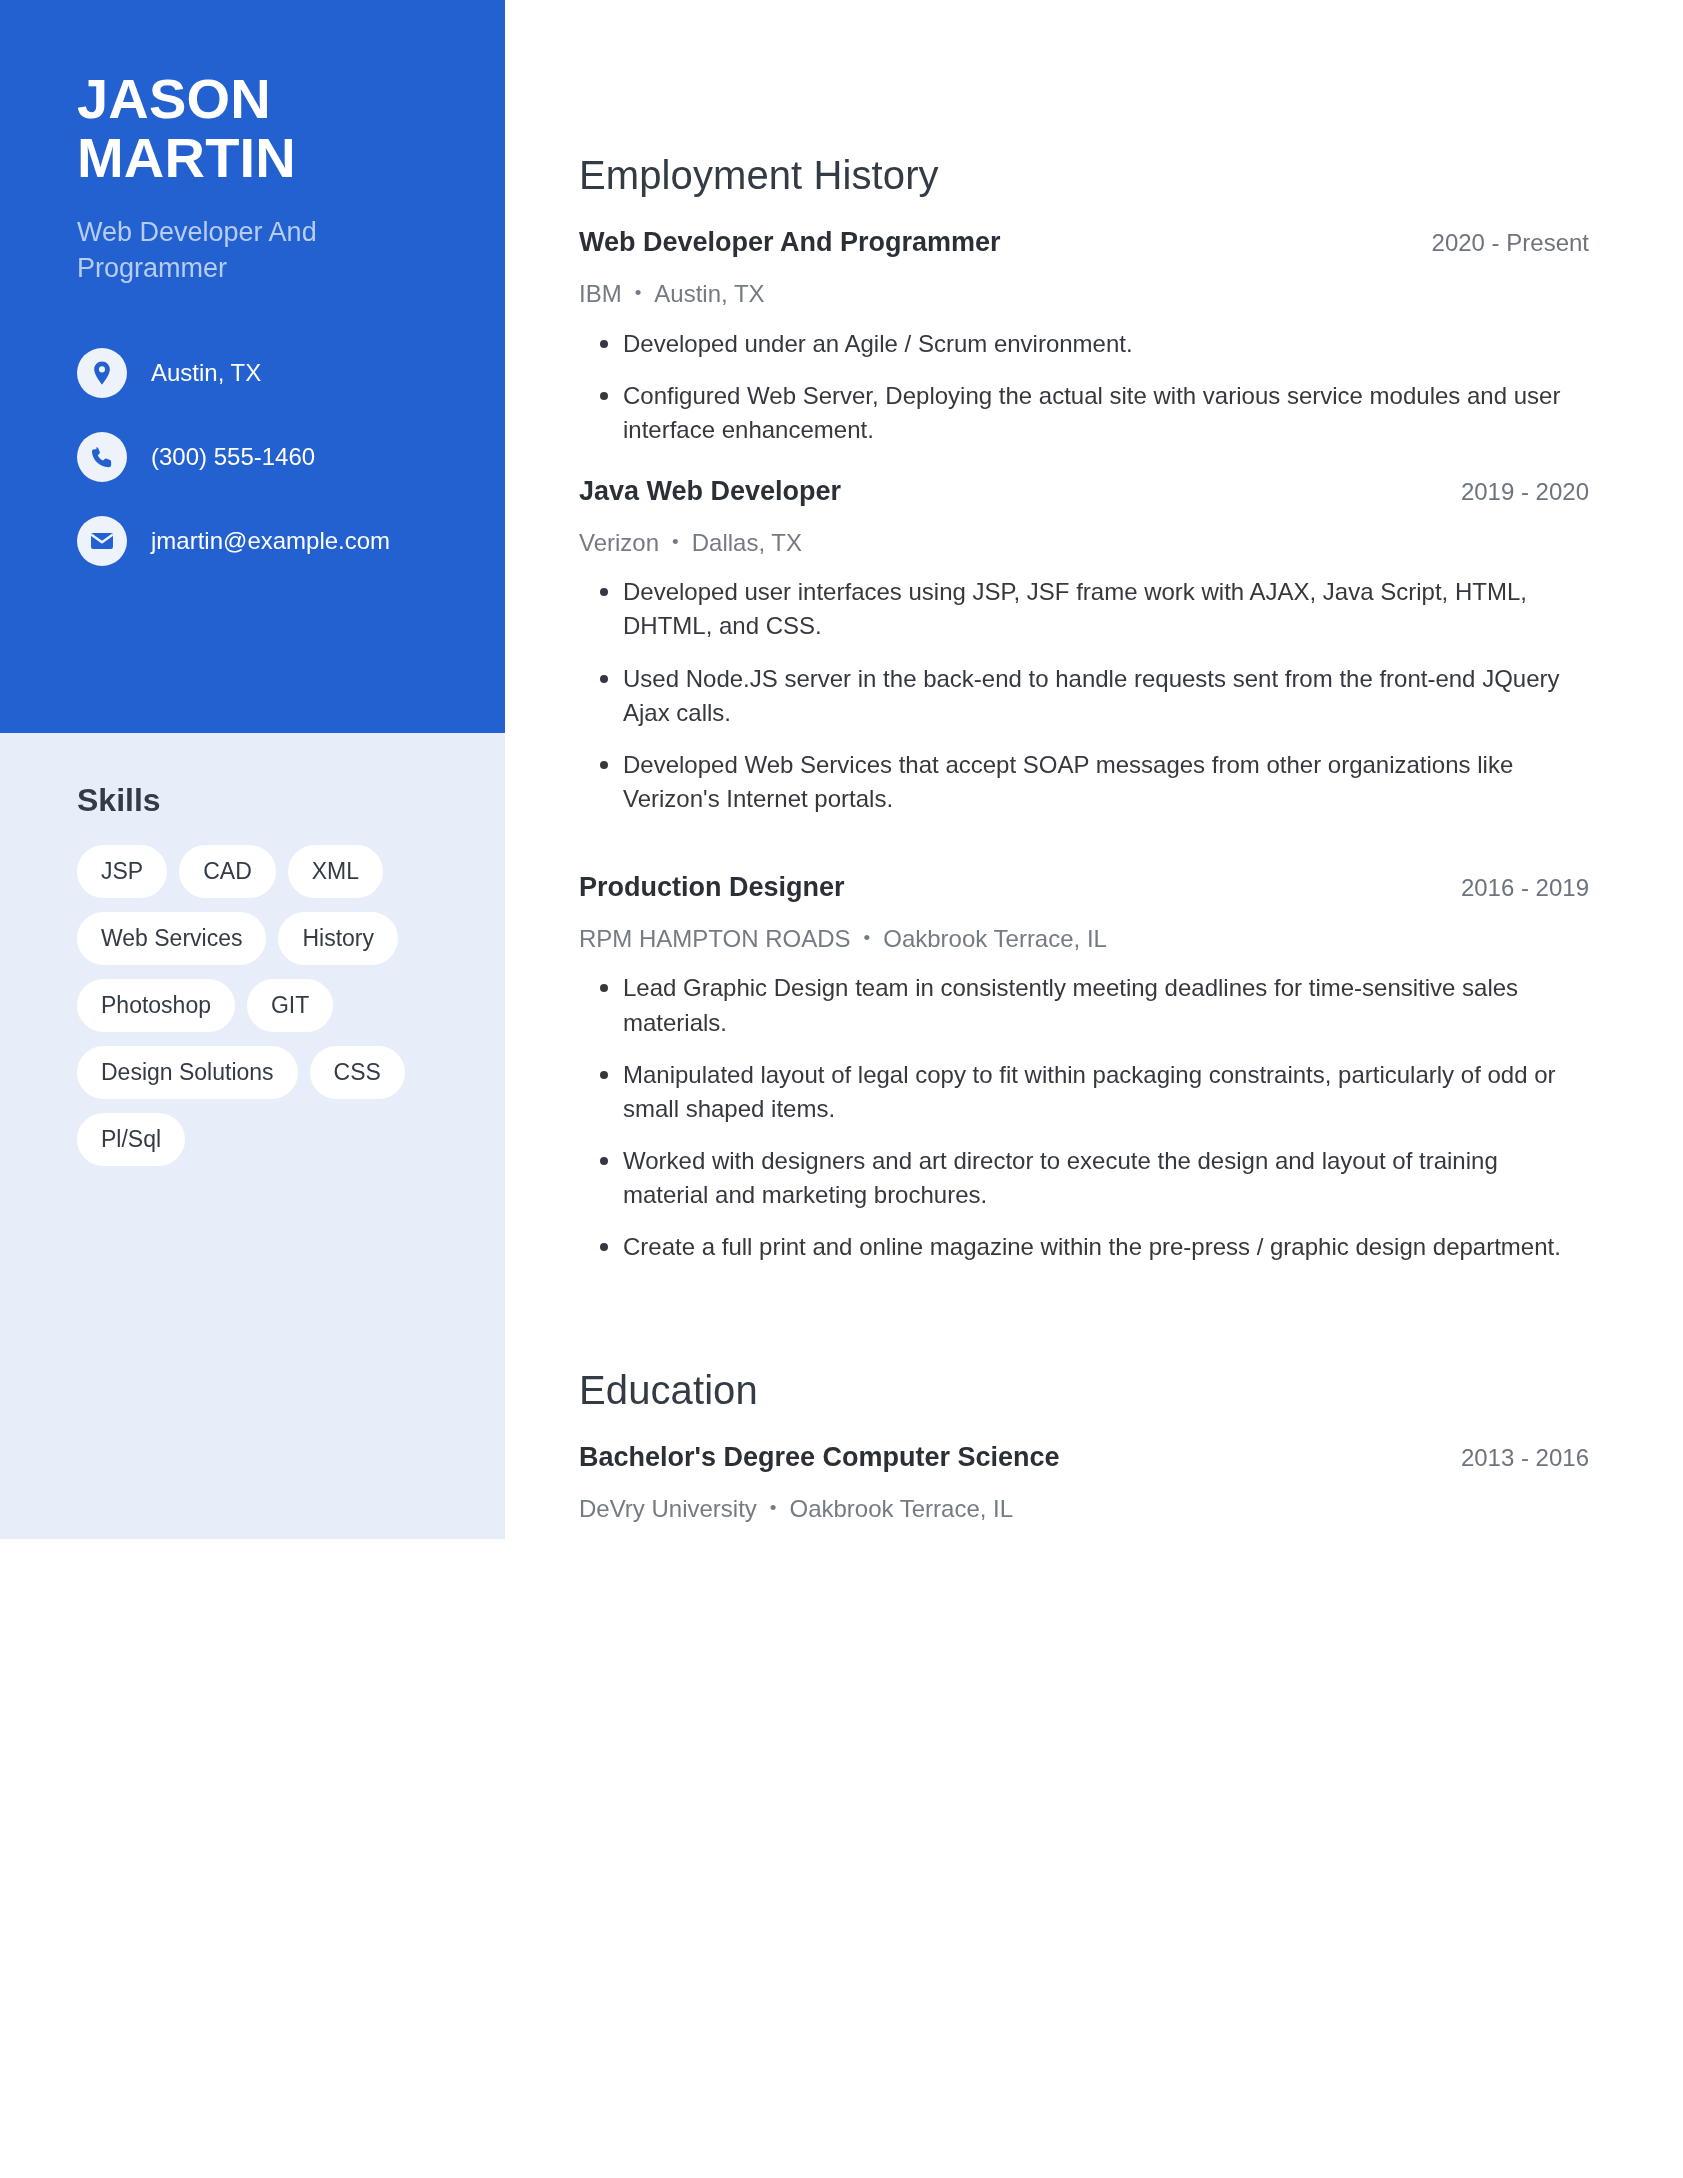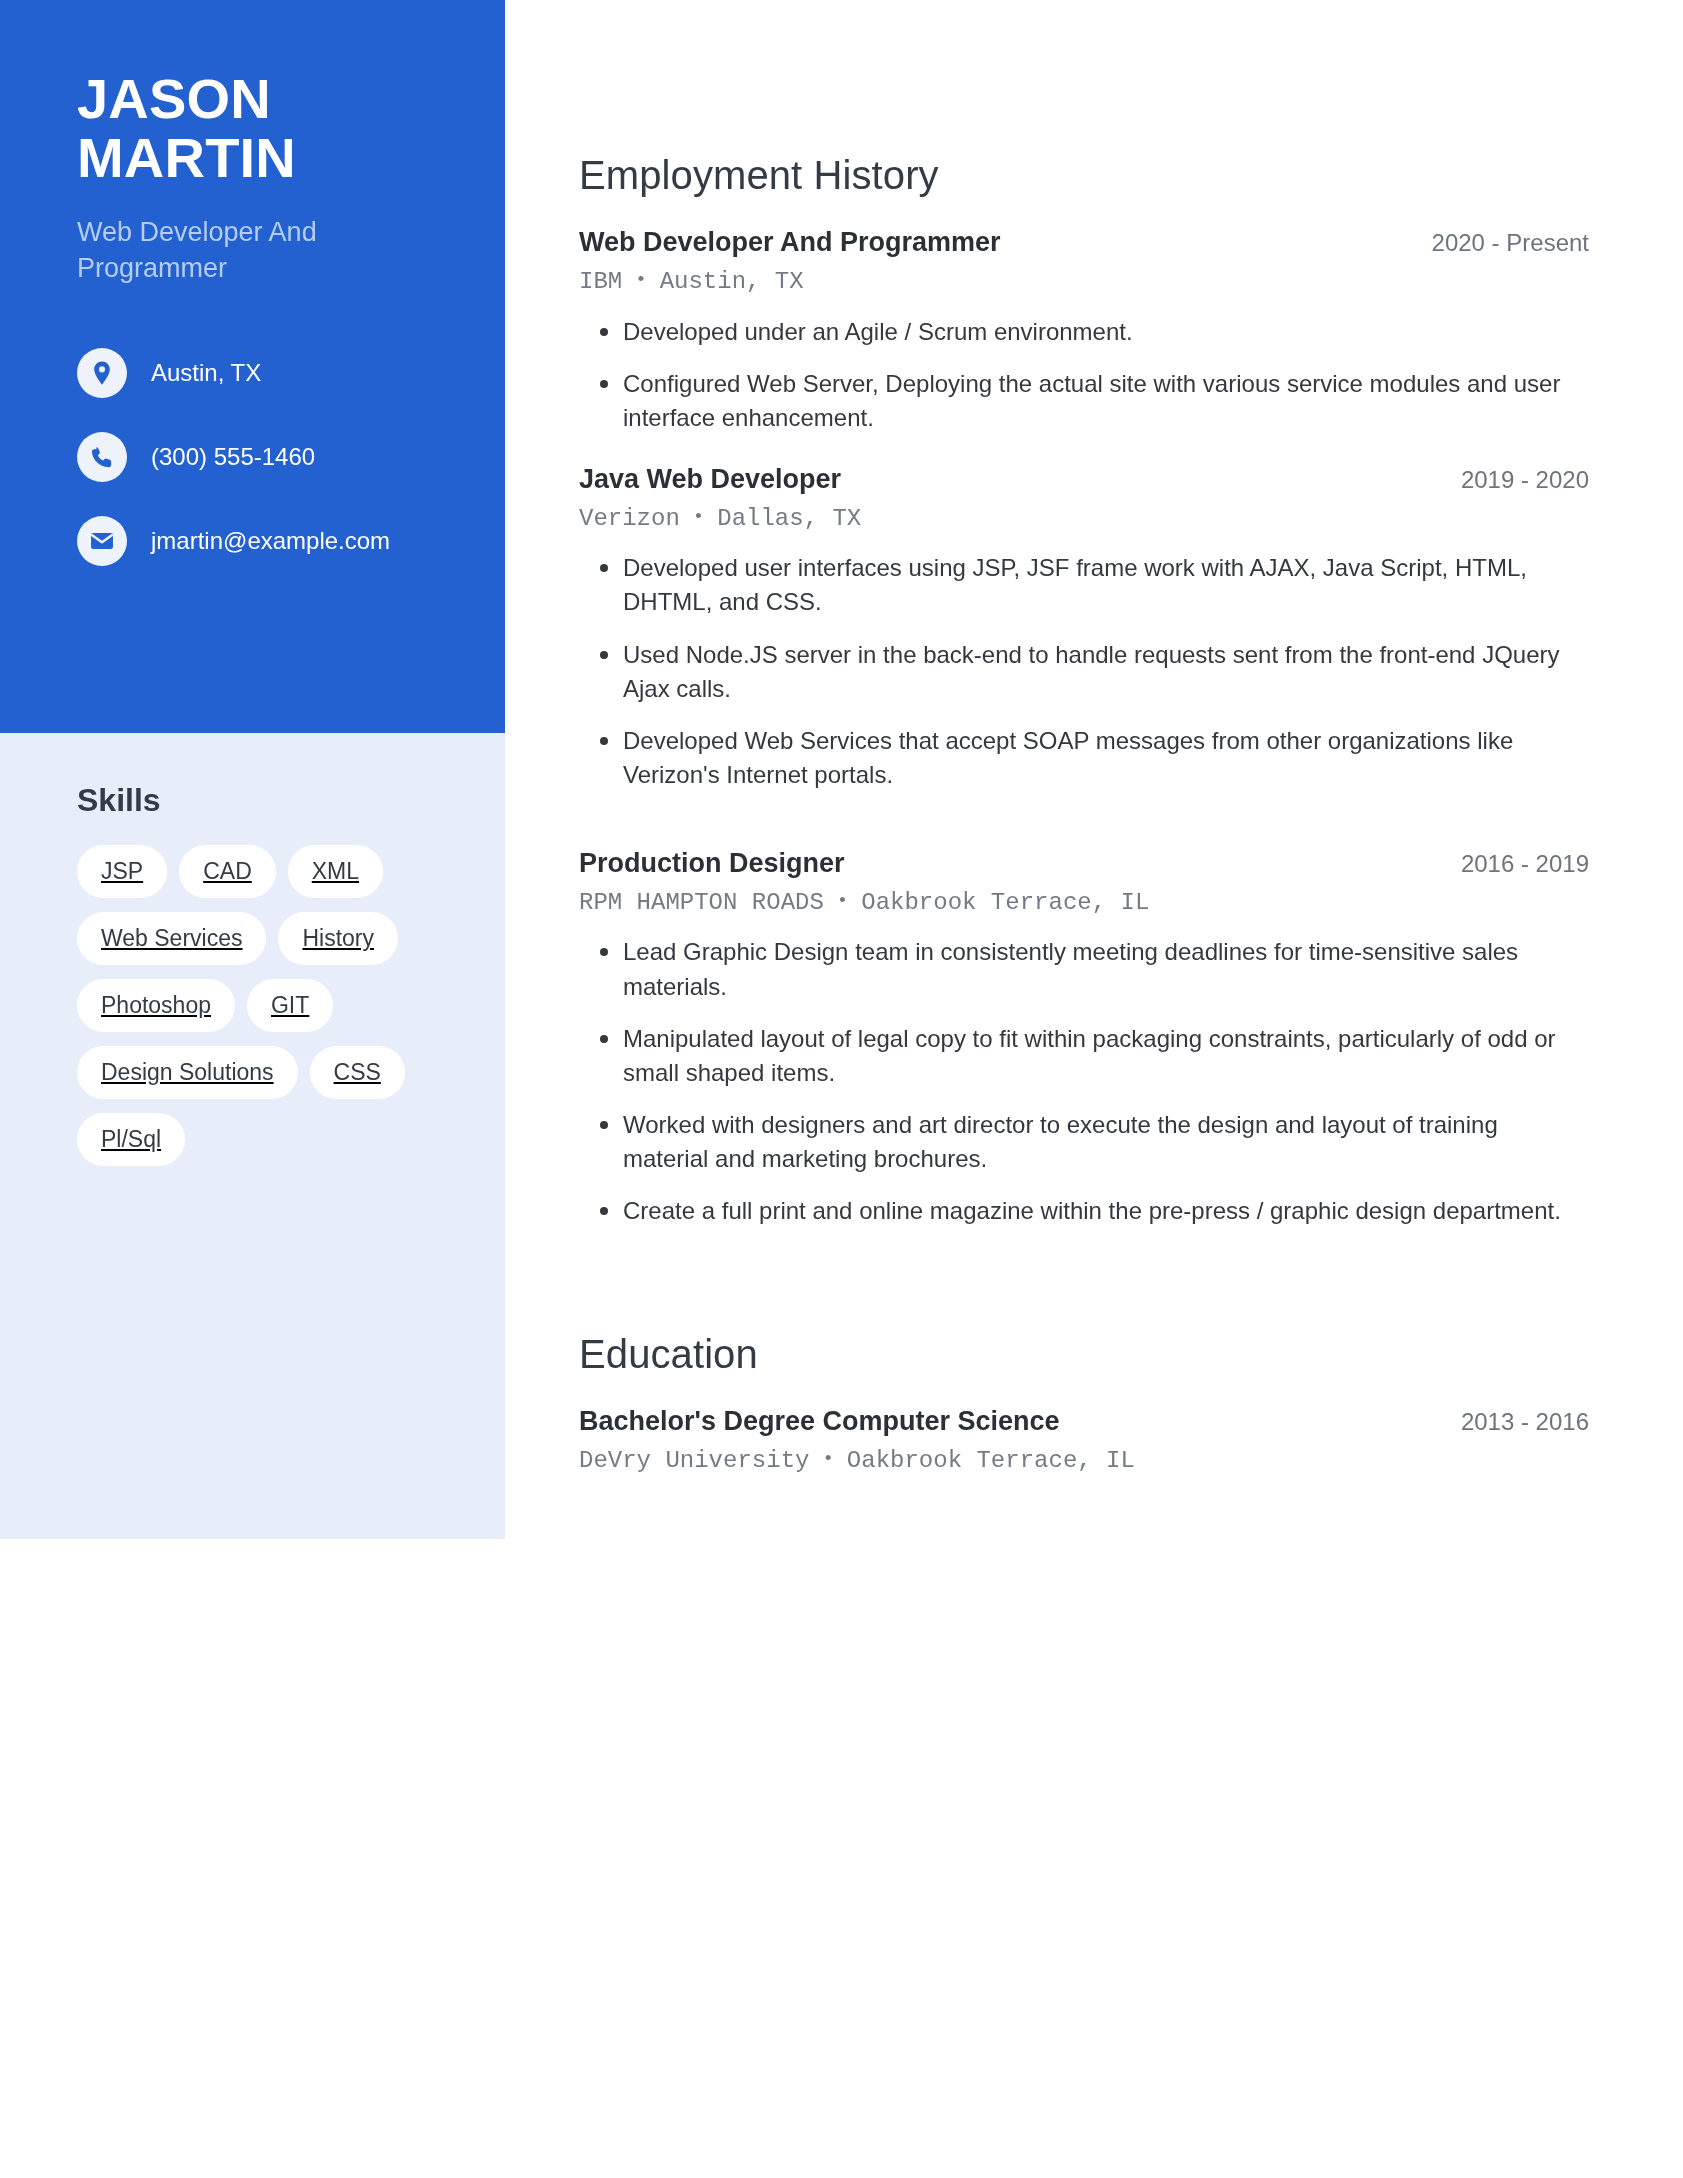--- a/index.html
+++ b/index.html
@@ -59,21 +59,21 @@
   }
 
   
   .skills-block { position:absolute; left:0; top:782px; width:505px; padding:0 59px 0 77px; }
   .skills-title {
     color:#333b45;
     font-size:32px;
     font-weight:700;
     margin-bottom:26px;
   }
-  .pill-wrap { display:flex; flex-wrap:wrap; gap:14px 12px;text-decoration:underline; }
+  .pill-wrap { display:flex; flex-wrap:wrap; gap:14px 12px; }
   .pill {
     background:#ffffff;
     color:#333b45;
     font-size:23px;
     line-height:1;
     padding:15px 24px;
     border-radius:989px;
     white-space:nowrap;
   }
 
@@ -104,25 +104,24 @@
   }
   .entry-date {
     color:#6d747d;
     font-size:24px;
     font-weight:400;
     line-height:1.2;
     white-space:nowrap;
     margin-left:24px;
   }
   .entry-sub {
-    margin-top:8px;
+    margin-top:20px;
     color:#747b84;
     font-size:24px;
     line-height:1.3;
-    font-family:Liberation Mono, monospace;
   }
   .entry-sub .dot {
     display:inline-block;
     margin:0 13px;
     position:relative; top:-3px;
     font-size:19px;
   }
   .bullets { margin-top:17px; list-style:none; }
   .bullets li {
     position:relative;

